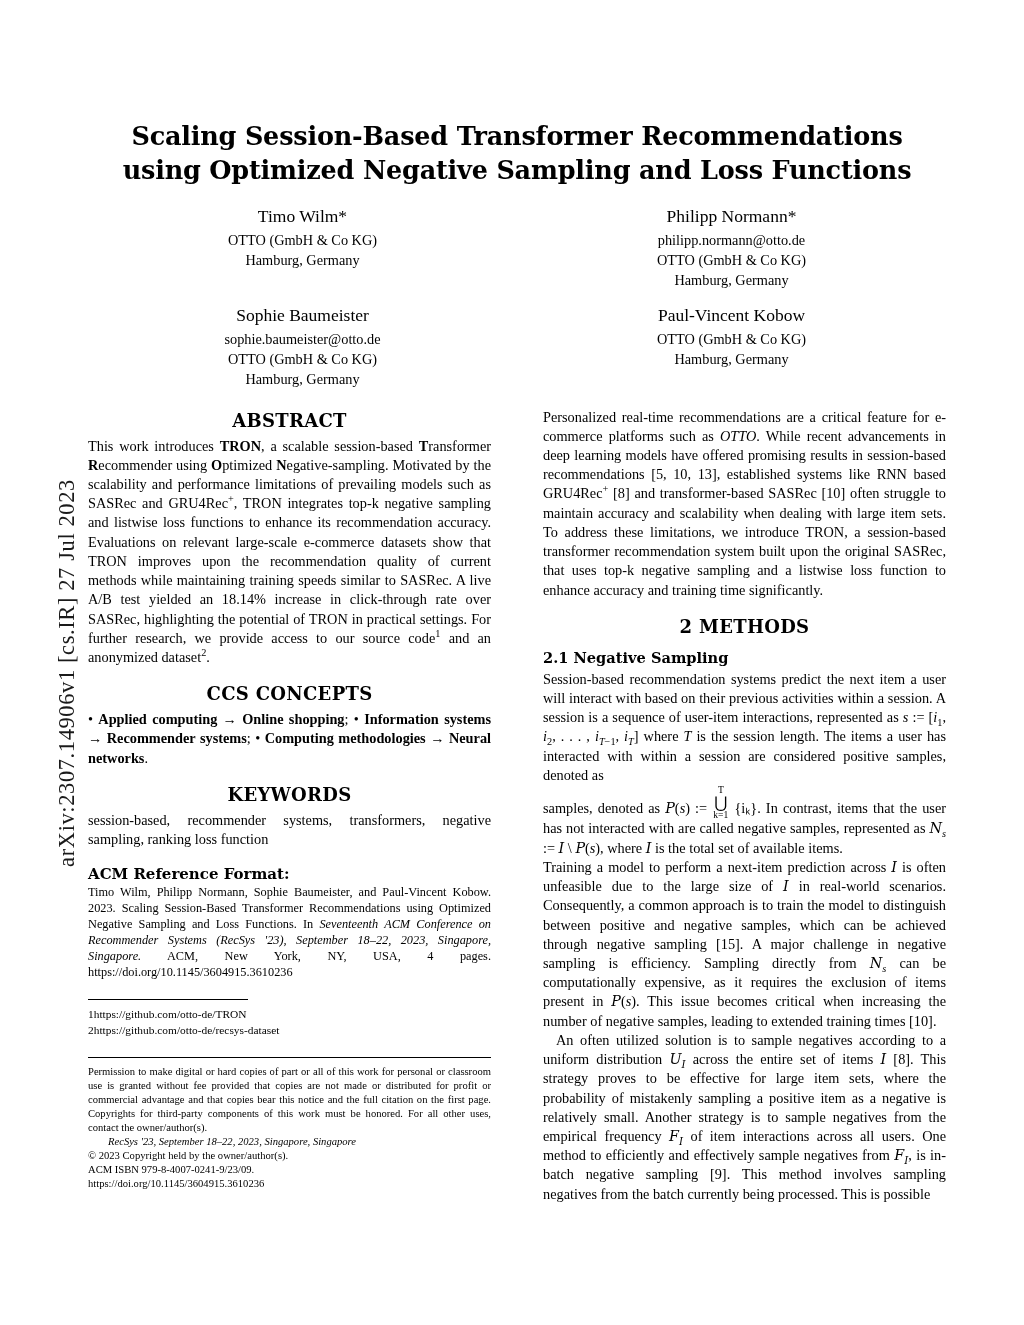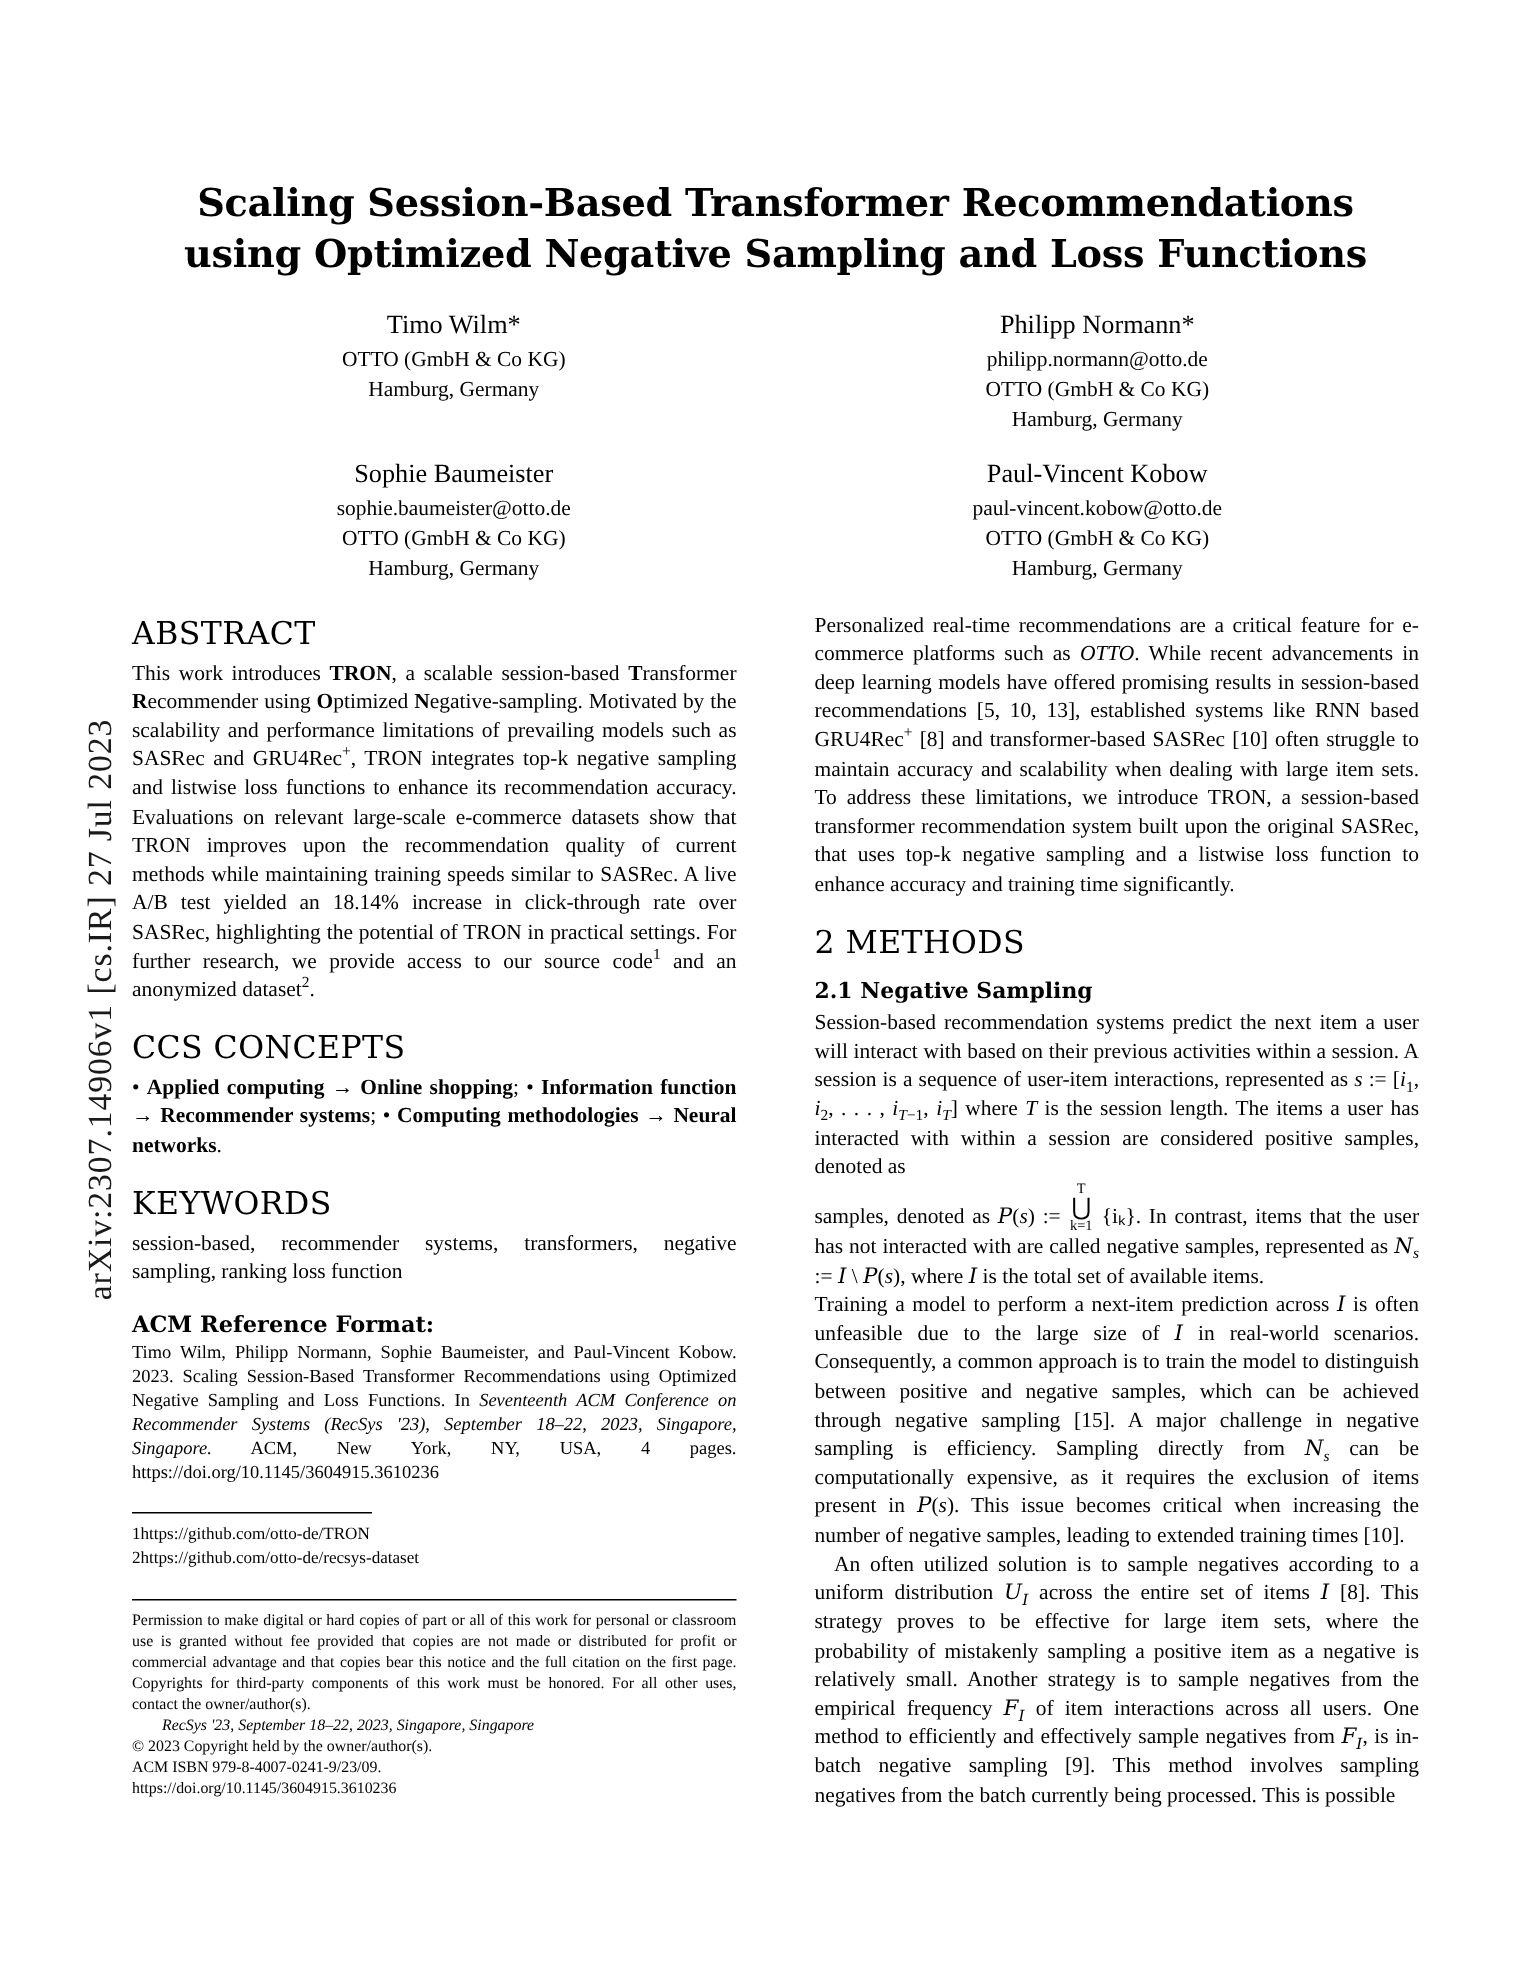--- a/index.html
+++ b/index.html
@@ -73,24 +73,25 @@
   }
   .col {
     width: 50%;
     box-sizing: border-box;
   }
   .col.left { padding-right: 26px; }
   .col.right { padding-left: 26px; }
 
   h2.sec {
     font-family: "DejaVu Serif", serif;
-    font-weight: normal;
-    font-size: 21px;
+    font-weight: bold;
+    font-size: 18px;
     letter-spacing: 0.3px;
     margin: 16px 0 6px 0;
+    text-align: center;
   }
   h2.sec.first { margin-top: 2px; }
   h3.subsec {
     font-family: "DejaVu Serif", serif;
     font-weight: bold;
     font-size: 14.6px;
     margin: 12px 0 4px 0;
   }
   p.body {
     font-size: 14.3px;
@@ -183,35 +184,34 @@
         <div class="line">Hamburg, Germany</div>
       </div>
       <div class="author">
         <div class="name">Sophie Baumeister</div>
         <div class="line">sophie.baumeister@otto.de</div>
         <div class="line">OTTO (GmbH &amp; Co KG)</div>
         <div class="line">Hamburg, Germany</div>
       </div>
       <div class="author">
         <div class="name">Paul-Vincent Kobow</div>
-        <div class="line">paul-vincent.kobow@otto.de</div>
         <div class="line">OTTO (GmbH &amp; Co KG)</div>
         <div class="line">Hamburg, Germany</div>
       </div>
     </div>
 
     <div class="cols">
 
       <div class="col left">
 
         <h2 class="sec first">ABSTRACT</h2>
         <p class="body">This work introduces <b>TRON</b>, a scalable session-based <b>T</b>ransformer <b>R</b>ecommender using <b>O</b>ptimized <b>N</b>egative-sampling. Motivated by the scalability and performance limitations of prevailing models such as SASRec and GRU4Rec<sup>+</sup>, TRON integrates top-k negative sampling and listwise loss functions to enhance its recommendation accuracy. Evaluations on relevant large-scale e-commerce datasets show that TRON improves upon the recommendation quality of current methods while maintaining training speeds similar to SASRec. A live A/B test yielded an 18.14% increase in click-through rate over SASRec, highlighting the potential of TRON in practical settings. For further research, we provide access to our source code<sup>1</sup> and an anonymized dataset<sup>2</sup>.</p>
 
         <h2 class="sec">CCS CONCEPTS</h2>
-        <p class="body">• <b>Applied computing</b> → <b>Online shopping</b>; • <b>Information function</b> → <b>Recommender systems</b>; • <b>Computing methodologies</b> → <b>Neural networks</b>.</p>
+        <p class="body">• <b>Applied computing</b> → <b>Online shopping</b>; • <b>Information systems</b> → <b>Recommender systems</b>; • <b>Computing methodologies</b> → <b>Neural networks</b>.</p>
 
         <h2 class="sec">KEYWORDS</h2>
         <p class="body">session-based, recommender systems, transformers, negative sampling, ranking loss function</p>
 
         <div class="acmref-head">ACM Reference Format:</div>
         <p class="acmref">Timo Wilm, Philipp Normann, Sophie Baumeister, and Paul-Vincent Kobow. 2023. Scaling Session-Based Transformer Recommendations using Optimized Negative Sampling and Loss Functions. In <i>Seventeenth ACM Conference on Recommender Systems (RecSys '23), September 18–22, 2023, Singapore, Singapore.</i> ACM, New York, NY, USA, 4 pages. https://doi.org/10.1145/3604915.3610236</p>
 
         <div class="footnote-rule"></div>
         <div class="footnotes">
           <div>1https://github.com/otto-de/TRON</div>

